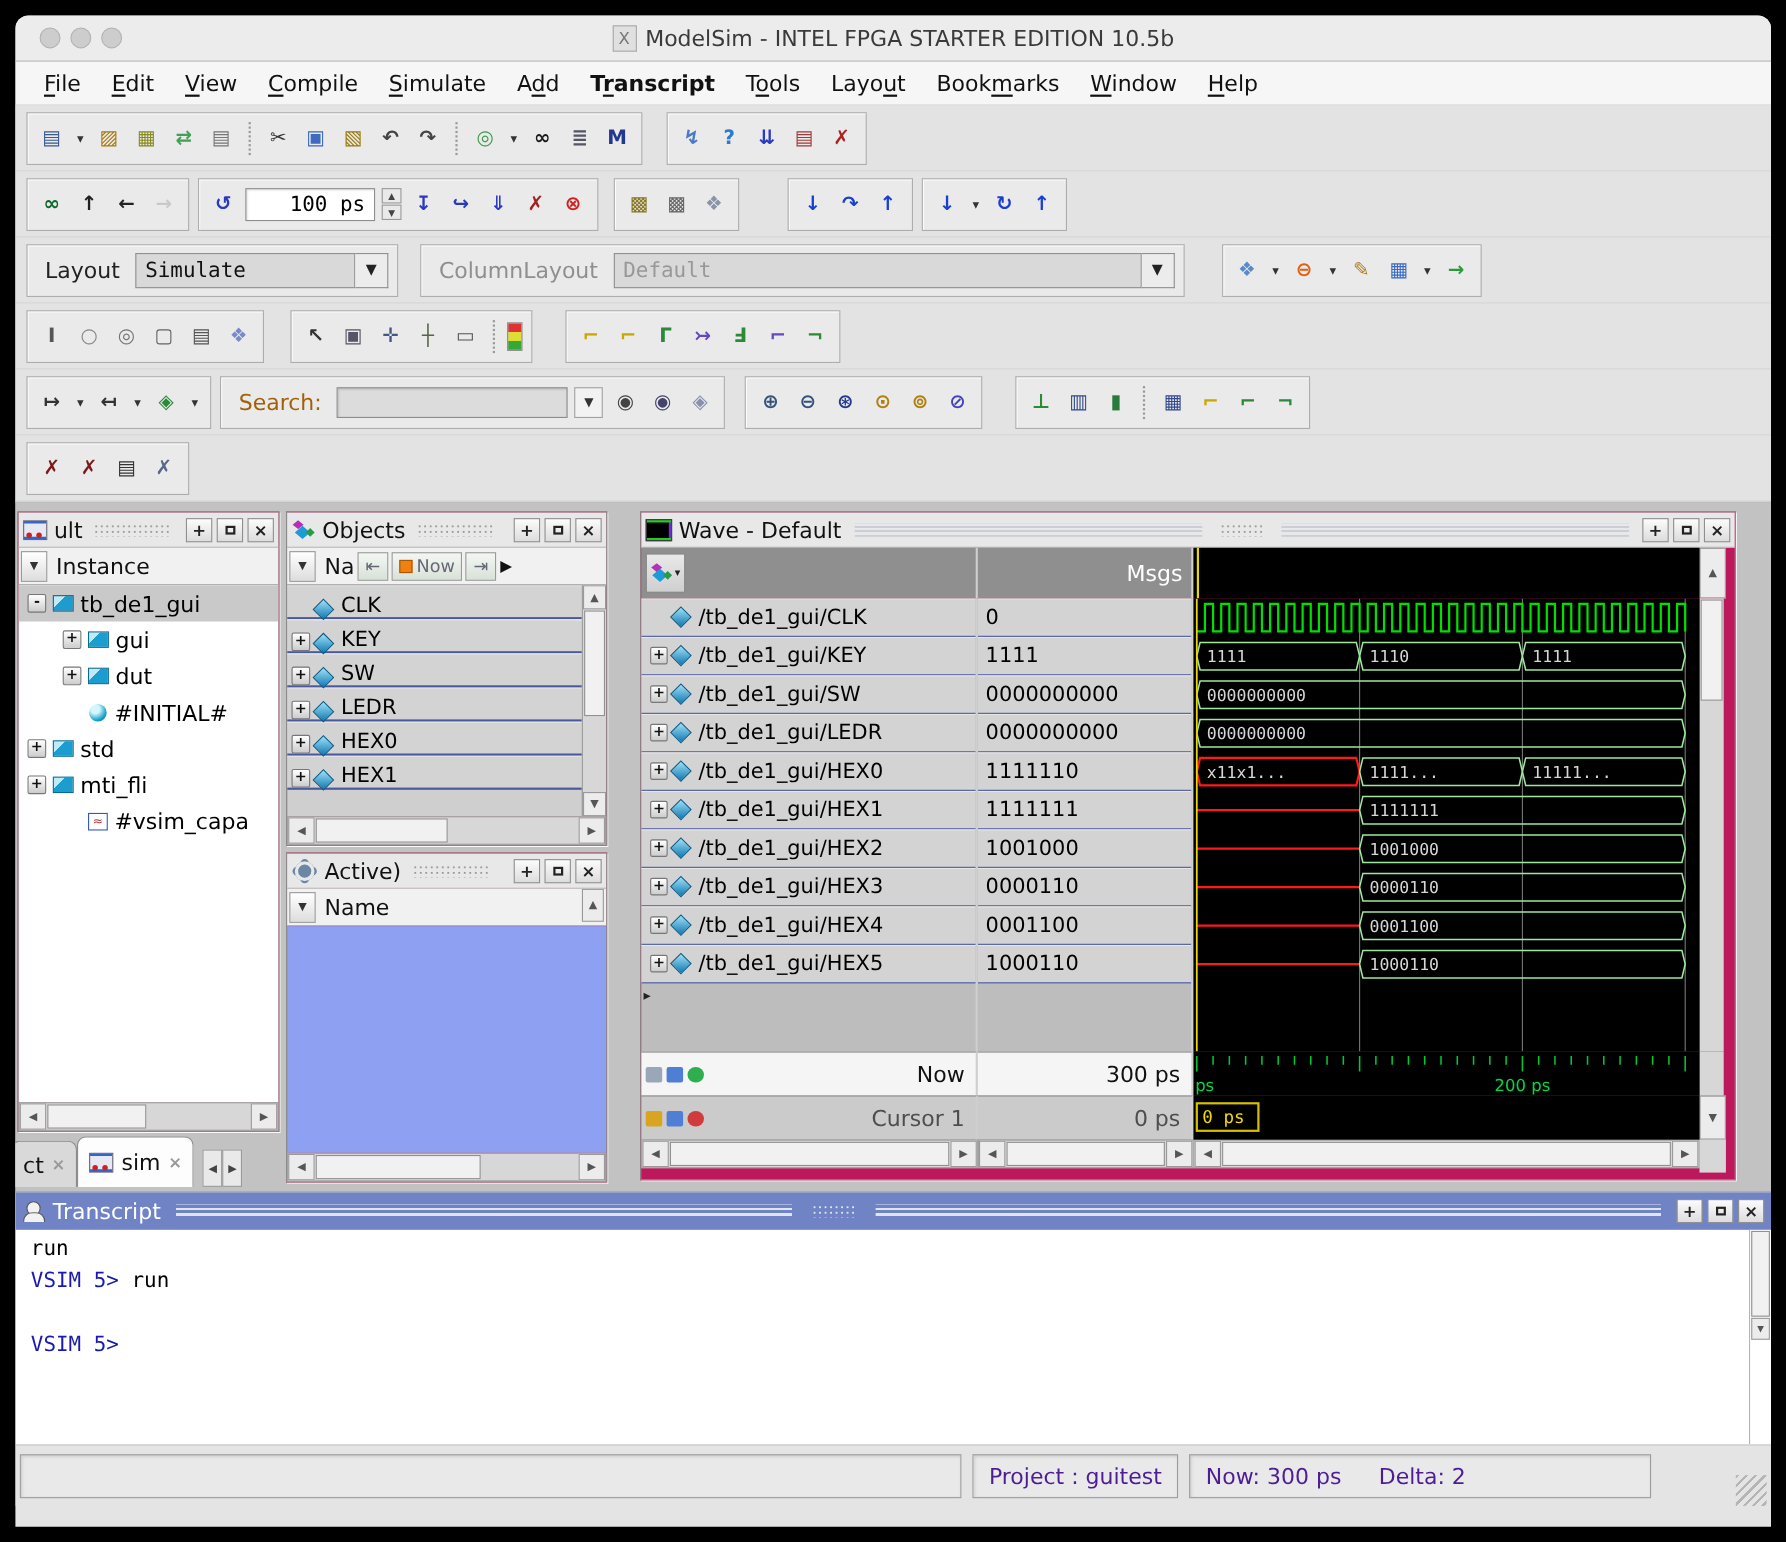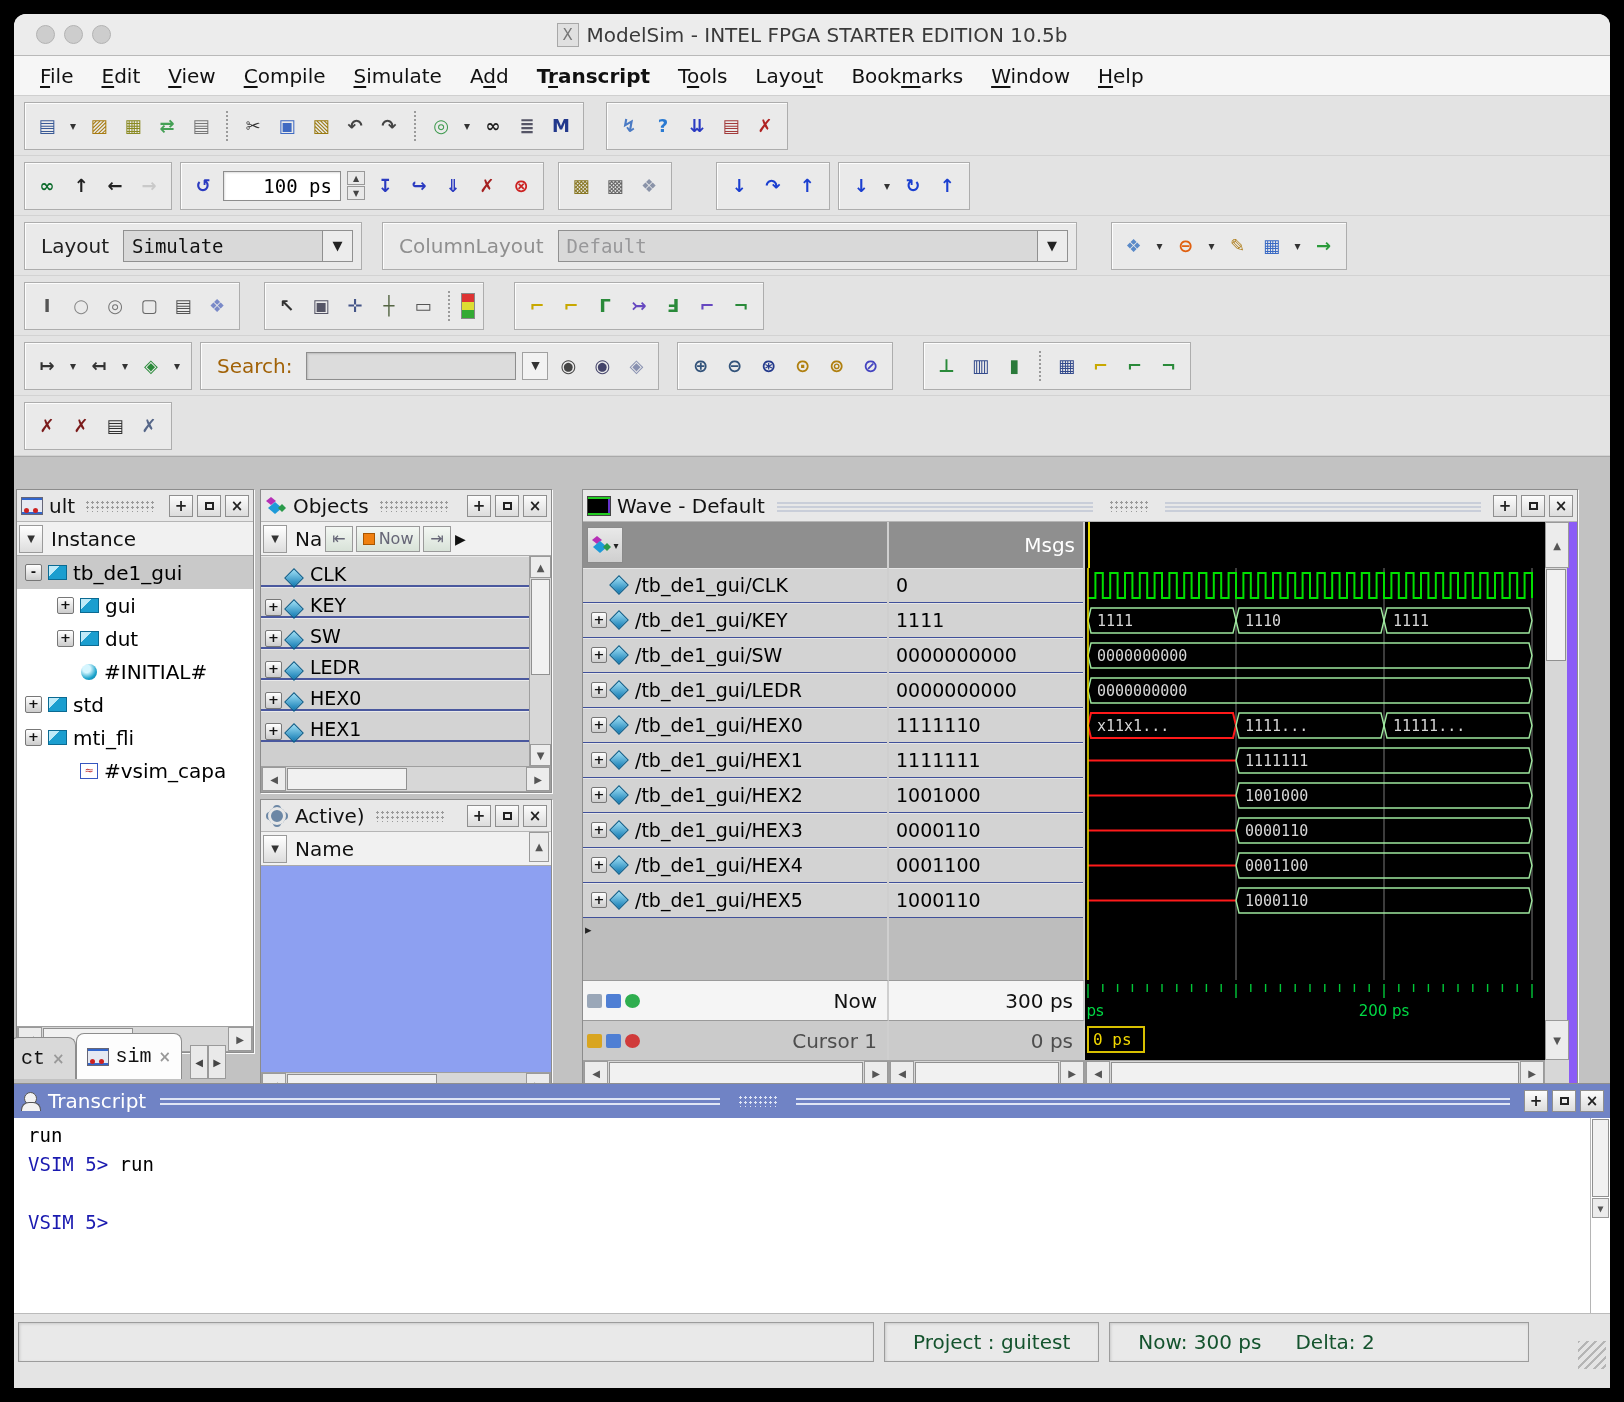--- a/index.html
+++ b/index.html
@@ -33,21 +33,21 @@
   .tblabel { font-size:20px; color:#222; margin:0 8px; }
   .tbsel { display:flex; align-items:center; }
   .seltxt { display:inline-block; height:32px; background:#d9d9d9; border:1px solid #909090; font:19px "DejaVu Sans Mono",monospace; color:#111; padding:4px 8px; overflow:hidden; white-space:nowrap; }
   .selarrow { width:30px; height:32px; background:#ececec; border:1px solid #909090; border-left:none; display:flex; align-items:center; justify-content:center; font-size:13px; color:#222; }
   .tbsearch { width:210px; height:28px; border:1px solid #8d8d8d; background:#dcdcdc; box-shadow:inset 1px 1px 2px #00000026; }
   .tbdd { width:26px; height:28px; background:#f2f2f2; border:1px solid #a0a0a0; display:flex; align-items:center; justify-content:center; font-size:11px; color:#333; }
   .tl-icon { width:14px; height:26px; border:1px solid #888; background:linear-gradient(#d33 0 33%, #dd3 33% 66%, #3a3 66%); }
 
   
   .main { position:relative; height:626px; background:#c2c2c2; }
-  .panel { position:absolute; background:#8b5cf6; border:1px solid #8c8c8c; box-shadow:1px 1px 0 #fafafa; display:flex; flex-direction:column;margin-top:24px; }
+  .panel { position:absolute; background:#be185d; border:1px solid #8c8c8c; box-shadow:1px 1px 0 #fafafa; display:flex; flex-direction:column; }
   .p-sim { left:2px; top:8px; width:238px; height:564px; }
   .p-obj { left:246px; top:8px; width:292px; height:304px; }
   .p-act { left:246px; top:318px; width:292px; height:300px; }
   .p-wave { left:568px; top:8px; width:996px; height:608px; }
   .ptitle { height:32px; display:flex; align-items:center; gap:6px; padding:0 4px; background:#e8e8e8; border-bottom:1px solid #b5b5b5; flex:none; }
   .ptitle .txt { font-size:20px; color:#111; white-space:nowrap; }
   .drag-dots { flex:1; height:12px; background:radial-gradient(#9a9a9a 1.2px, transparent 1.3px); background-size:5px 5px; margin:0 4px; max-width:70px; }
   .drag-lines { flex:1; height:12px; background:repeating-linear-gradient(#0000 0 2px, #c9ced9 2px 4px); margin:0 6px; }
   .pbtns { display:flex; gap:4px; margin-left:auto; }
   .pbtn { width:24px; height:22px; border:1px solid #8f8f8f; background:linear-gradient(#fcfcfc,#dcdcdc); display:flex; align-items:center; justify-content:center; font-size:15px; font-weight:bold; color:#222; }
@@ -114,42 +114,42 @@
   .mini { width:15px; height:14px; border-radius:2px; margin-left:4px; flex:none; }
   .cursorbox { position:absolute; left:2px; top:6px; width:58px; height:27px; border:2px solid #d8c000; color:#f2d800; font:16px "DejaVu Sans Mono",monospace; display:flex; align-items:center; padding-left:4px; }
   .wavetext { fill:#d6d6d6; font:15px "DejaVu Sans Mono",monospace; }
   .rul-lab { fill:#00d944; font:15px "DejaVu Sans",sans-serif; }
 
   
   .p-tabs { position:absolute; left:2px; top:574px; width:300px; height:48px; display:flex; align-items:flex-end; }
   .tab { height:42px; border:1px solid #8d8d8d; border-bottom:none; border-radius:8px 8px 0 0; background:#d9d9d9; display:flex; align-items:center; gap:7px; padding:0 10px; }
   .tab.active { background:#fdfdfd; height:46px; }
   .tab .x { color:#999; font-size:15px; font-weight:bold; }
-  .tab .lbl { font-size:20px; color:#111;font-family:Liberation Mono, monospace; }
+  .tab .lbl { font-size:20px; color:#111; }
   .tabnav { display:flex; margin-left:8px; }
   .tabnav span { width:18px; height:34px; border:1px solid #9a9a9a; background:#e9e9e9; display:flex; align-items:center; justify-content:center; font-size:10px; color:#444; }
 
   
   .transcript { position:relative; height:230px; border-top:1px solid #8f8f8f; display:flex; flex-direction:column; background:#fff; }
   .ttitle { height:34px; background:#7083c5; display:flex; align-items:center; gap:8px; padding:0 6px; flex:none; }
   .ttitle .txt { color:#fff; font-size:20px; }
   .person-icon { width:20px; height:20px; position:relative; }
   .person-icon::before { content:""; position:absolute; left:4px; top:1px; width:11px; height:11px; border-radius:50%; background:#f2f2f2; border:1px solid #555; }
   .person-icon::after { content:""; position:absolute; left:1px; bottom:0; width:18px; height:8px; border-radius:8px 8px 0 0; background:#f2f2f2; border:1px solid #555; border-bottom:none; }
   .ttitle .drag-lines { background:repeating-linear-gradient(#0000 0 3px, #dfe5f5 3px 5px); max-width:none; }
   .tbody { flex:1; padding:6px 0 0 14px; font:19px "DejaVu Sans Mono",monospace; position:relative; overflow:hidden; }
   .tline { height:29px; white-space:pre; }
   .tprompt { color:#1a1ab0; }
   .tvscroll { position:absolute; right:0; top:0; bottom:0; width:20px; background:#fff; border-left:1px solid #b5b5b5; }
   .tvscroll .sb-thumb { height:78px; margin:1px; }
   .tvscroll .sb-btn { height:20px; margin:1px; }
 
   
   .statusbar { height:56px; background:#e4e4e4; border-top:1px solid #bbb; display:flex; align-items:center; gap:10px; padding:0 4px; }
-  .sbox { height:40px; border:1px solid #9c9c9c; box-shadow:inset 1px 1px 3px #00000022; display:flex; align-items:center; padding:0 28px; font-size:20px; color:#14532d; gap:34px; background:#e9e9e9; }
+  .sbox { height:40px; border:1px solid #9c9c9c; box-shadow:inset 1px 1px 3px #00000022; display:flex; align-items:center; padding:0 14px; font-size:20px; color:#4c1d95; gap:34px; background:#e9e9e9; }
   .grip { width:28px; height:28px; margin-left:auto; background:repeating-linear-gradient(135deg,#b5b5b5 0 2px,transparent 2px 6px); align-self:flex-end; }
 </style>
 </head>
 <body>
 
 <div class="win">
 
   <div class="titlebar">
     <div class="tlights">
       <span class="tl-circle"></span>

